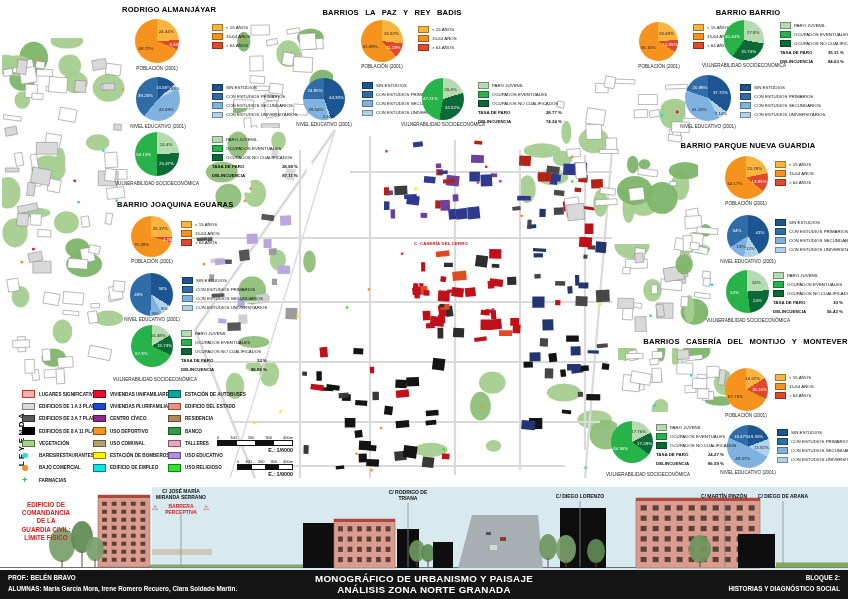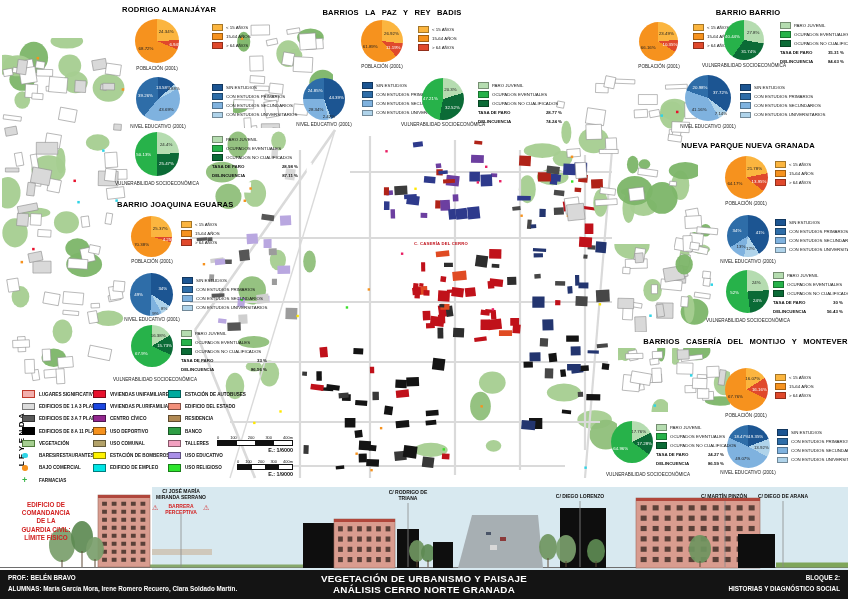--- a/index.html
+++ b/index.html
@@ -554,21 +554,21 @@
       <rect x="20.539767503392707" y="30.316555995661417" width="14.33840748295188" height="10.224070849828422" fill="#fff" stroke="#8F8F8F" stroke-width="0.6" transform="rotate(2.5318663492798805 27.708971244868646 35.42859142057563)"></rect>
       <rect x="5.41328564352859" y="1.785147512981175" width="11.609363809227943" height="9.462941814213991" fill="#D9D9D9" stroke="#8F8F8F" stroke-width="0.6" transform="rotate(-2.2711015306413174 11.21796754814256 6.516618420088171)"></rect>
       <rect x="17.958209932781756" y="26.160039324313402" width="2.5" height="2.5" fill="#2FD4E6"></rect>
     </svg>
 
   <div id="mapstreet" style="left:441px;top:241px">C. CASERÍA DEL CERRO</div>
 
   <div class="btitle" style="left:122px;top:5px">RODRIGO ALMANJÁYAR</div>
   <div class="btitle ctr sp" style="left:392px;top:8px">BARRIOS   LA PAZ   Y   REY BADIS</div>
   <div class="btitle ctr" style="left:748px;top:8px">BARRIO BARRIO</div>
-  <div class="btitle ctr" style="left:748px;top:141px">NUEVA PARQUE NUEVA GRANADA</div>
+  <div class="btitle ctr" style="left:748px;top:141px">BARRIO PARQUE NUEVA GUARDIA</div>
   <div class="btitle" style="left:117px;top:200px">BARRIO JOAQUINA EGUARAS</div>
   <div class="btitle ctr sp" style="left:751px;top:337px">BARRIOS   CASERÍA DEL MONTIJO   Y   MONTEVERDE</div>
 
   <div id="charts-layer">
       <div class="pie" style="left: 135px; top: 19px; width: 44px; height: 44px; background: conic-gradient(rgb(251, 181, 63) 0%, rgb(251, 181, 63) 24.34%, rgb(224, 73, 44) 24.34%, rgb(224, 73, 44) 31.28%, rgb(246, 146, 30) 31.28%, rgb(246, 146, 30) 100%);">
         <span class="plabel" style="left: 31.1383px; top: 12.4747px; color: rgb(34, 34, 34);">24.34%</span>
         <span class="plabel" style="left: 40.6259px; top: 25.3231px; color: rgb(255, 255, 255);">6.94%</span>
         <span class="plabel" style="left: 11.0177px; top: 29.3232px; color: rgb(34, 34, 34);">68.72%</span>
       </div>
       <div class="cap" style="left: 157px; top: 66px;">POBLACIÓN (2001)</div>
@@ -1364,18 +1364,18 @@
     <div class="stlabel" style="left:408px;top:2px">C/ RODRIGO DE
 TRIANA</div>
     <div class="stlabel" style="left:580px;top:6px">C/ DIEGO LORENZO</div>
     <div class="stlabel" style="left:724px;top:6px">C/ MARTÍN PINZÓN</div>
     <div class="stlabel" style="left:783px;top:6px">C/ DIEGO DE ARANA</div>
   </div>
 
   <div id="bar">
     <div class="ftext small" style="left:8px;top:4px">PROF.: BELÉN BRAVO</div>
     <div class="ftext small" style="left:8px;top:15px">ALUMNAS: María García Mora, Irene Romero Recuero, Clara Soldado Martín.</div>
-    <div class="ftext big" style="left:424px;top:3px">VEGETACIÓN DE URBANISMO Y PAISAJE</div>
-    <div class="ftext big" style="left:424px;top:14px">ANÁLISIS CERRO NORTE GRANADA</div>
+    <div class="ftext big" style="left:424px;top:3px">MONOGRÁFICO DE URBANISMO Y PAISAJE</div>
+    <div class="ftext big" style="left:424px;top:14px">ANÁLISIS ZONA NORTE GRANADA</div>
     <div class="ftext small" style="right:8px;top:4px;text-align:right">BLOQUE 2:</div>
     <div class="ftext small" style="right:8px;top:15px;text-align:right">HISTORIAS Y DIAGNÓSTICO SOCIAL</div>
   </div>
 </div>
 
 </body></html>

